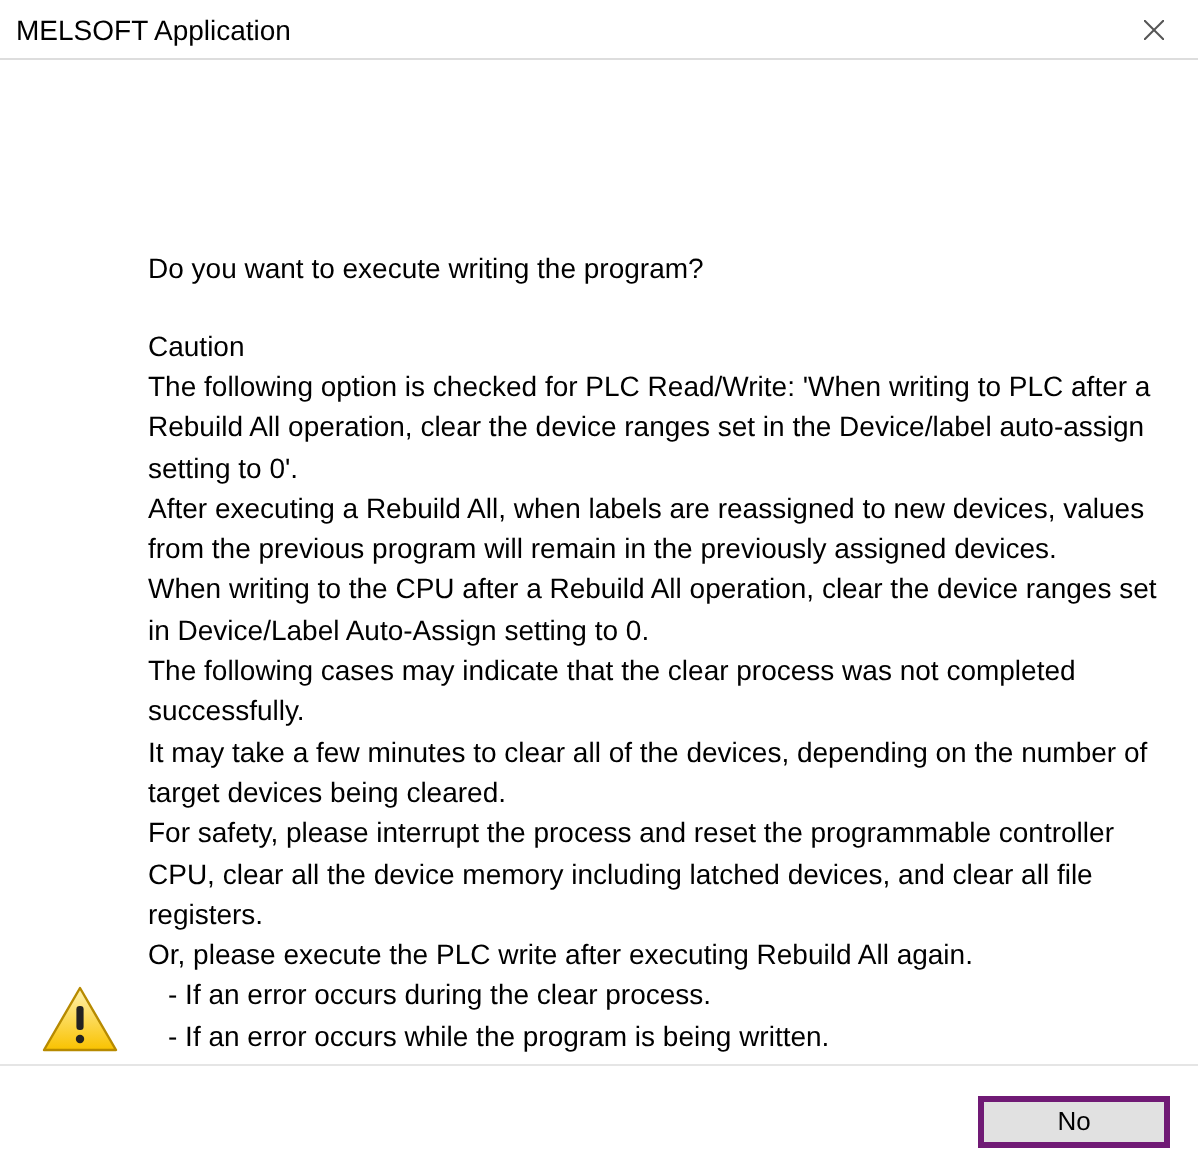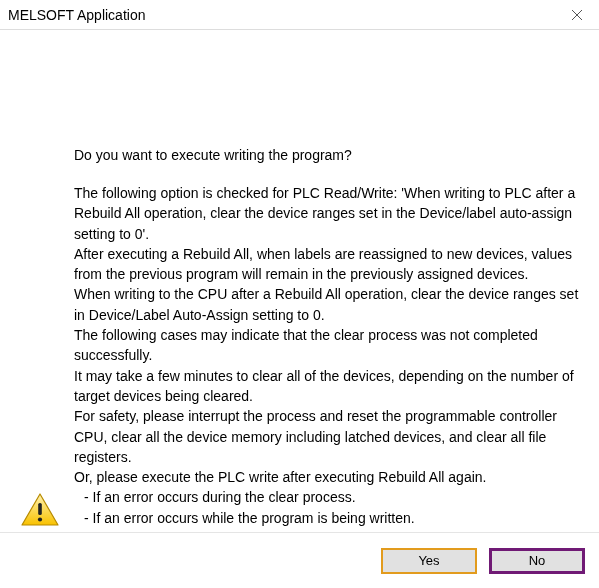--- a/index.html
+++ b/index.html
@@ -122,30 +122,30 @@
           </linearGradient>
         </defs>
         <path d="M20 2 L38 33 L2 33 Z" fill="url(#triGrad)" stroke="#b78a00" stroke-width="1.2" stroke-linejoin="round"></path>
         <rect x="18.2" y="11" width="3.6" height="12" rx="1.6" fill="#222"></rect>
         <circle cx="20" cy="27.5" r="2.1" fill="#222"></circle>
       </svg>
     </div>
 
     <div class="msg-col">
       <p class="question">Do you want to execute writing the program?</p>
+      <p class="caution-head">Caution</p>
       <p>The following option is checked for PLC Read/Write: 'When writing to PLC after a Rebuild All operation, clear the device ranges set in the Device/label auto-assign setting to 0'.</p>
       <p>After executing a Rebuild All, when labels are reassigned to new devices, values from the previous program will remain in the previously assigned devices.</p>
       <p>When writing to the CPU after a Rebuild All operation, clear the device ranges set in Device/Label Auto-Assign setting to 0.</p>
       <p>The following cases may indicate that the clear process was not completed successfully.</p>
       <p>It may take a few minutes to clear all of the devices, depending on the number of target devices being cleared.</p>
       <p>For safety, please interrupt the process and reset the programmable controller CPU, clear all the device memory including latched devices, and clear all file registers.</p>
       <p>Or, please execute the PLC write after executing Rebuild All again.</p>
       <p class="indent">- If an error occurs during the clear process.</p>
       <p class="indent">- If an error occurs while the program is being written.</p>
     </div>
   </div>
 
   <div class="footer">
-    <button class="btn default">Yes</button>
     <button class="btn">No</button>
   </div>
 
 </div>
 
 </body></html>

